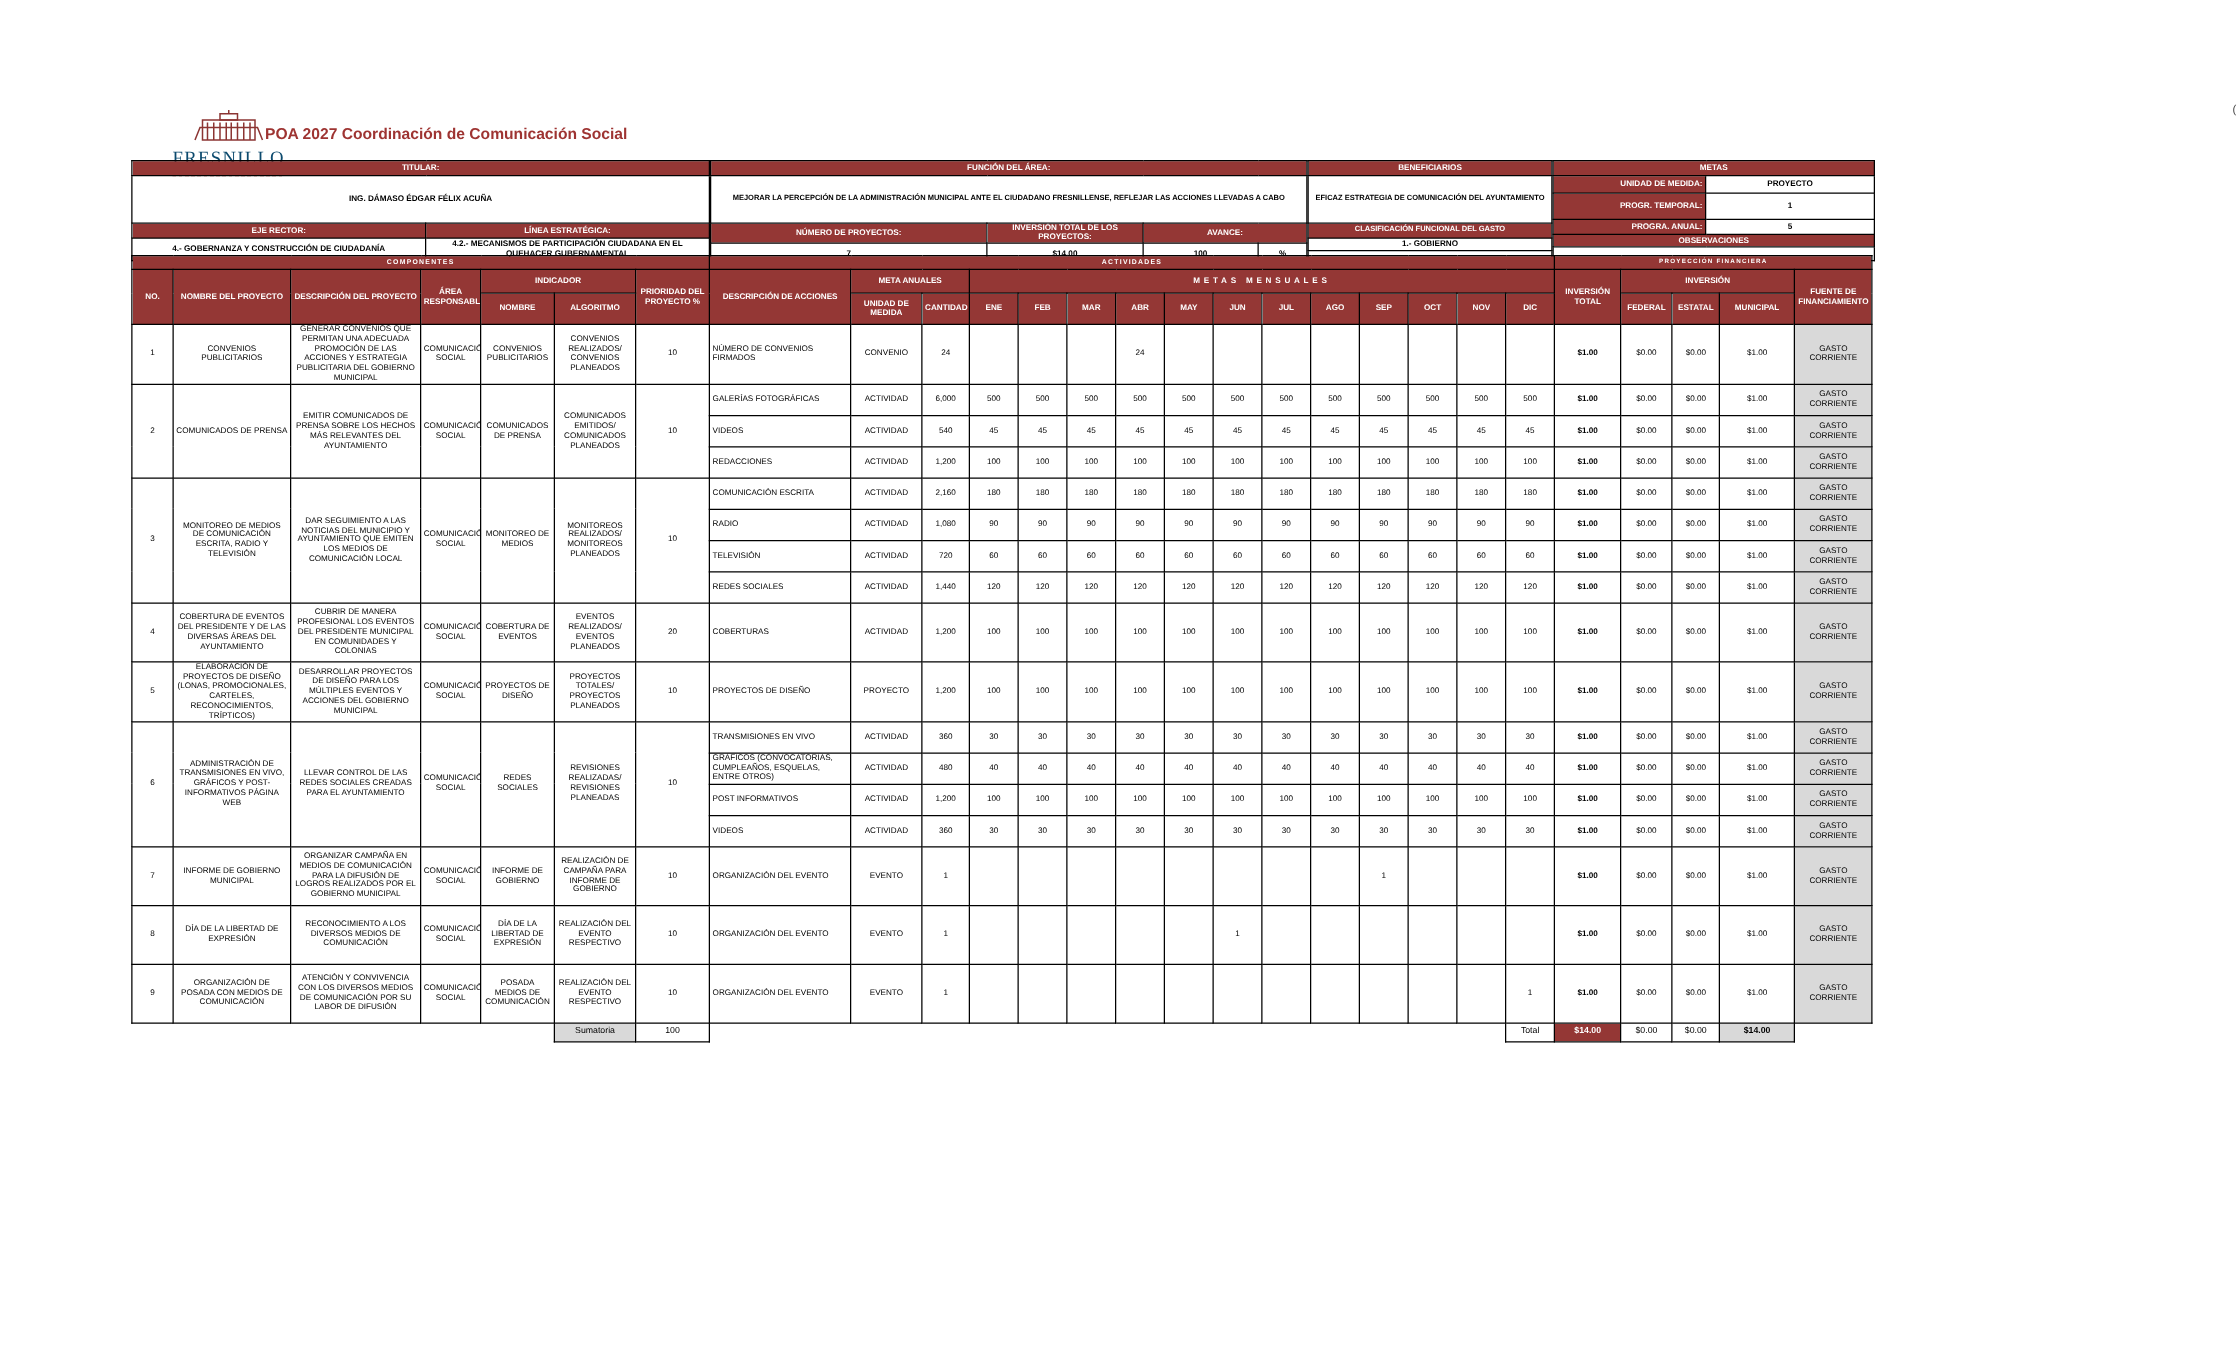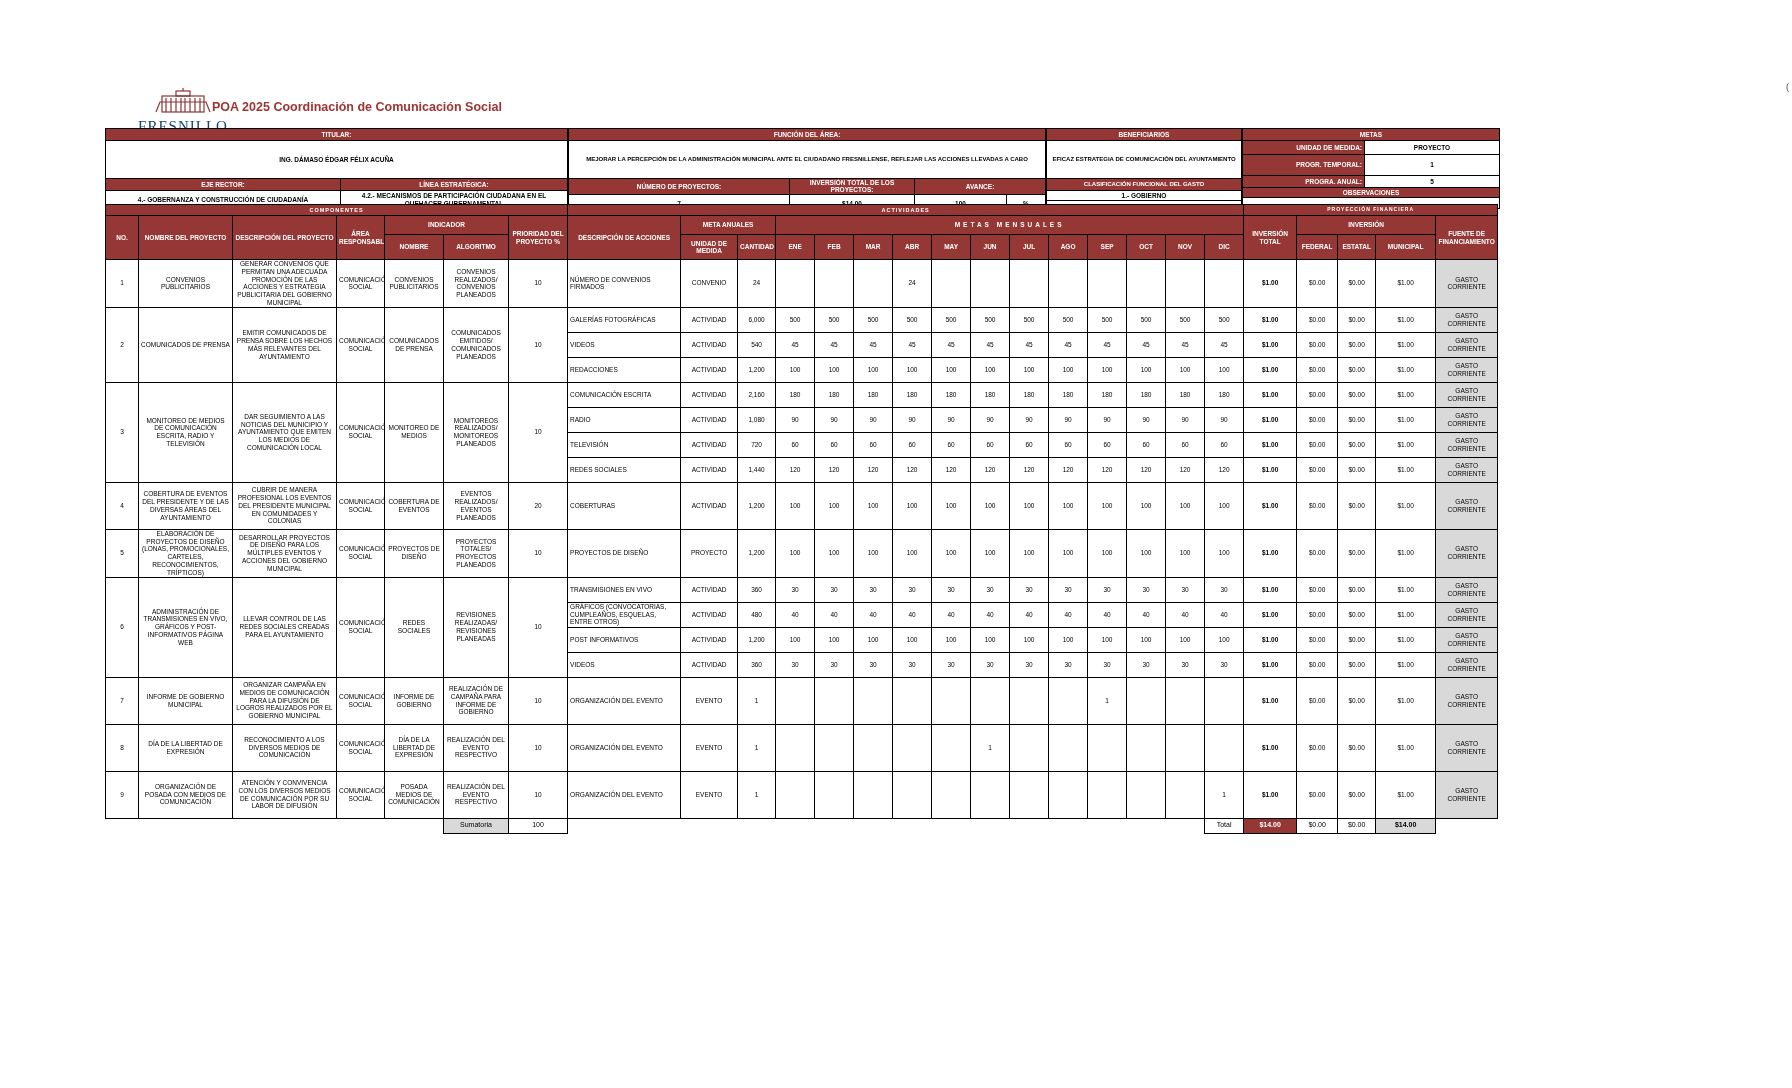--- a/index.html
+++ b/index.html
@@ -54,21 +54,21 @@
           <line x1="36" y1="10" x2="36" y2="24"></line>
         <line x1="41" y1="10" x2="41" y2="24"></line>
           <line x1="46" y1="10" x2="46" y2="24"></line>
         <line x1="29" y1="3" x2="29" y2="0"></line>
       </g>
     </svg>
     <div class="wordmark">FRESNILLO</div>
     <div class="tagline"></div>
   </div>
 
-  <div class="page-title">POA 2025 Coordinación de Comunicación Social</div>
+  <div class="page-title">POA 2027 Coordinación de Comunicación Social</div>
   <div class="corner-mark">(</div>
 
   <div class="info">
     <table style="width:462px">
       <colgroup>
           <col style="width:235px">
           <col style="width:227px">
         </colgroup>
       <tbody>
           <tr>

